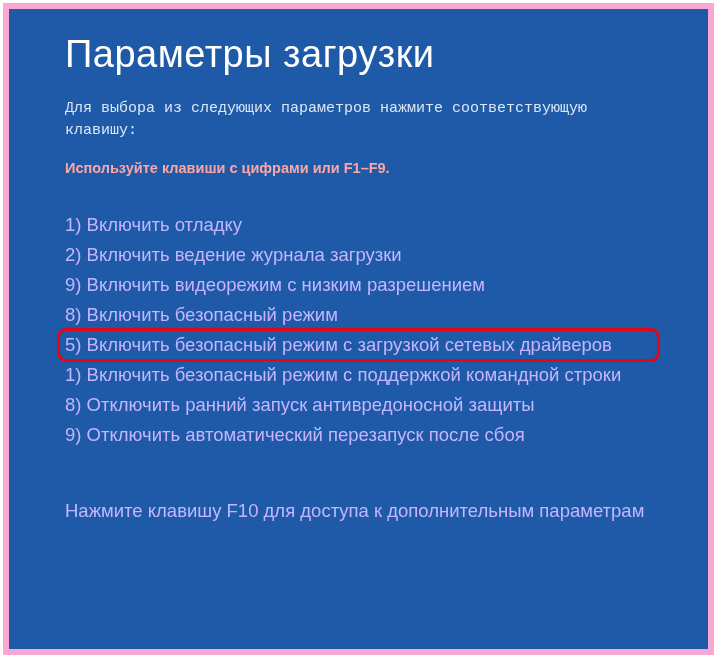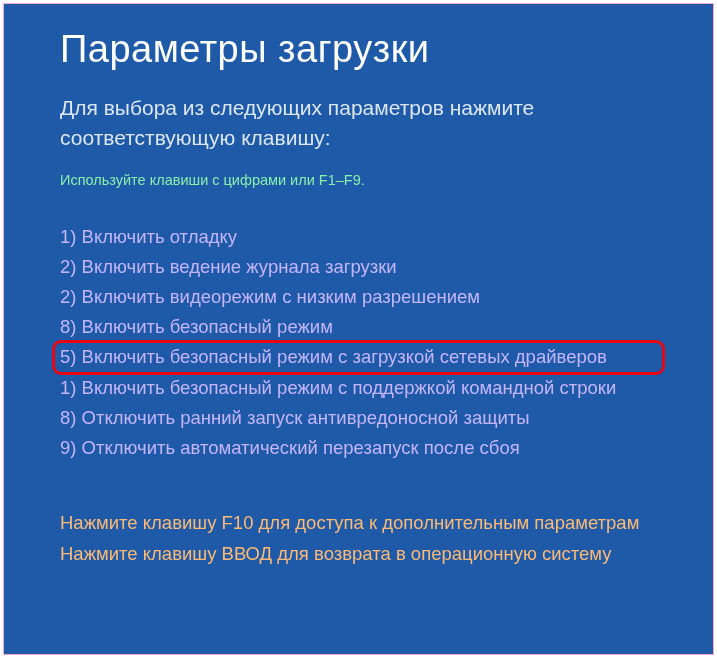--- a/index.html
+++ b/index.html
@@ -10,44 +10,45 @@
     body {
       width: 717px;
       height: 658px;
       background: #fff;
       font-family: "Segoe UI", Tahoma, sans-serif;
       padding: 3px;
     }
     .outer {
       width: 100%;
       height: 100%;
-      border: 1px solid #f9a8d4;
+      border: 6px solid #f9a8d4;
       background: #1e5aa8;
       padding: 24px 56px 30px 56px;
       color: #e8eef8;
       position: relative;
     }
     .title {
       font-size: 38px;
       font-weight: 300;
       color: #ffffff;
       margin-bottom: 22px;
       letter-spacing: 0.5px;
     }
     .instruction {
-      font-size: 21px;
+      font-size: 15px;
       font-weight: 300;
       color: #dce7f5;
       line-height: 1.45;
       margin-bottom: 18px;
+      font-family: Liberation Mono, monospace;
     }
     .hint {
       font-size: 14.5px;
-      font-weight: 400;
-      color: #86efac;
+      font-weight: 700;
+      color: #fca5a5;
       margin-bottom: 34px;
     }
     .options {
       list-style: none;
       margin-bottom: 46px;
     }
     .options li {
       font-size: 18.5px;
       font-weight: 300;
       color: #c4b5fd;
@@ -64,41 +65,40 @@
       right: -8px;
       top: -2px;
       bottom: -2px;
       border: 3px solid #e30613;
       border-radius: 9px;
       pointer-events: none;
     }
     .footer {
       font-size: 18.5px;
       font-weight: 300;
-      color: #fdba74;
+      color: #c4b5fd;
       line-height: 1.55;
     }
     .footer div {
       margin-bottom: 2px;
     }
   </style>
 </head>
 <body>
 
 <div class="outer">
   <h1 class="title">Параметры загрузки</h1>
   <p class="instruction">Для выбора из следующих параметров нажмите соответствующую клавишу:</p>
   <p class="hint">Используйте клавиши с цифрами или F1–F9.</p>
   <ul class="options">
     <li>1) Включить отладку</li>
     <li>2) Включить ведение журнала загрузки</li>
-    <li>2) Включить видеорежим с низким разрешением</li>
+    <li>9) Включить видеорежим с низким разрешением</li>
     <li>8) Включить безопасный режим</li>
     <li class="highlight">5) Включить безопасный режим с загрузкой сетевых драйверов</li>
     <li>1) Включить безопасный режим с поддержкой командной строки</li>
     <li>8) Отключить ранний запуск антивредоносной защиты</li>
     <li>9) Отключить автоматический перезапуск после сбоя</li>
   </ul>
   <div class="footer">
     <div>Нажмите клавишу F10 для доступа к дополнительным параметрам</div>
-    <div>Нажмите клавишу ВВОД для возврата в операционную систему</div>
   </div>
 </div>
 
 </body></html>

